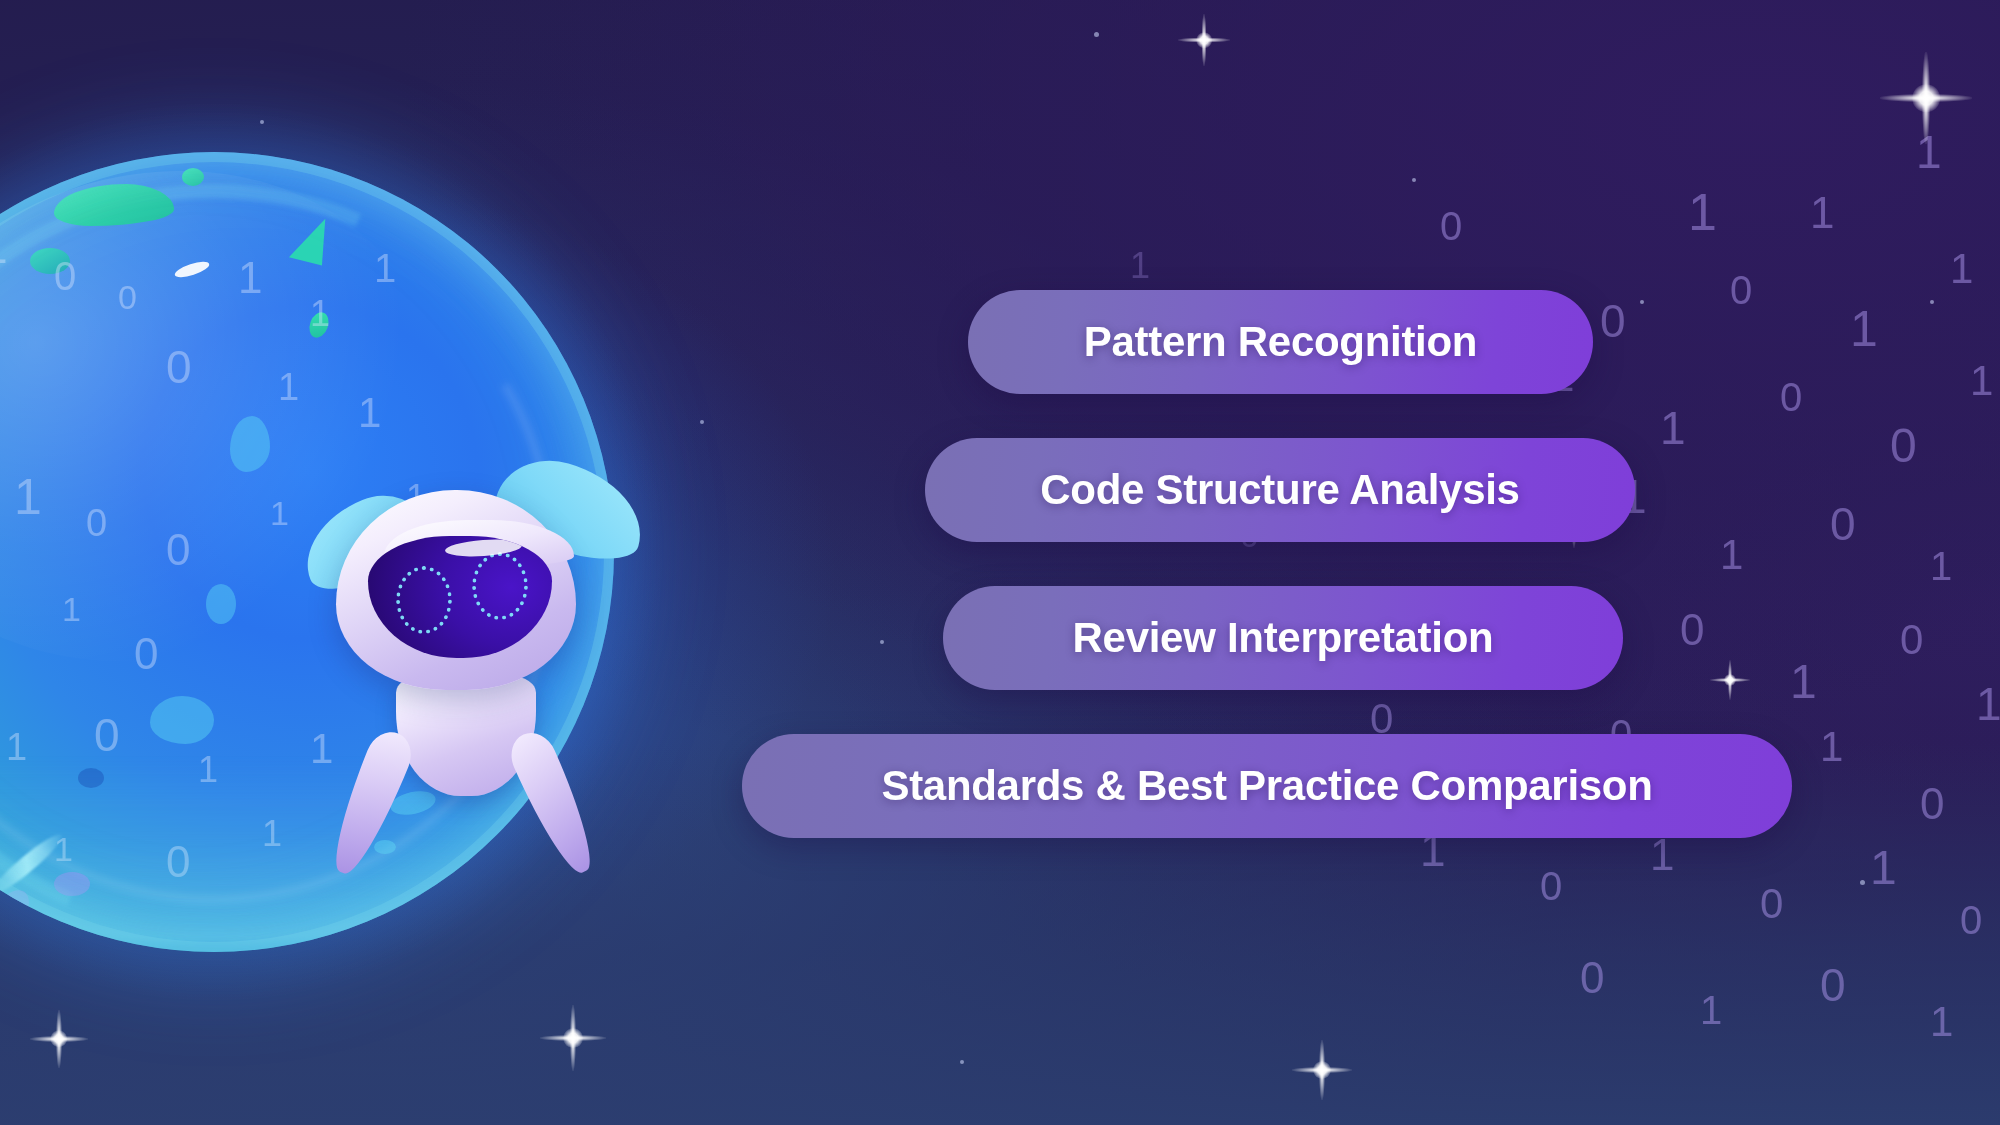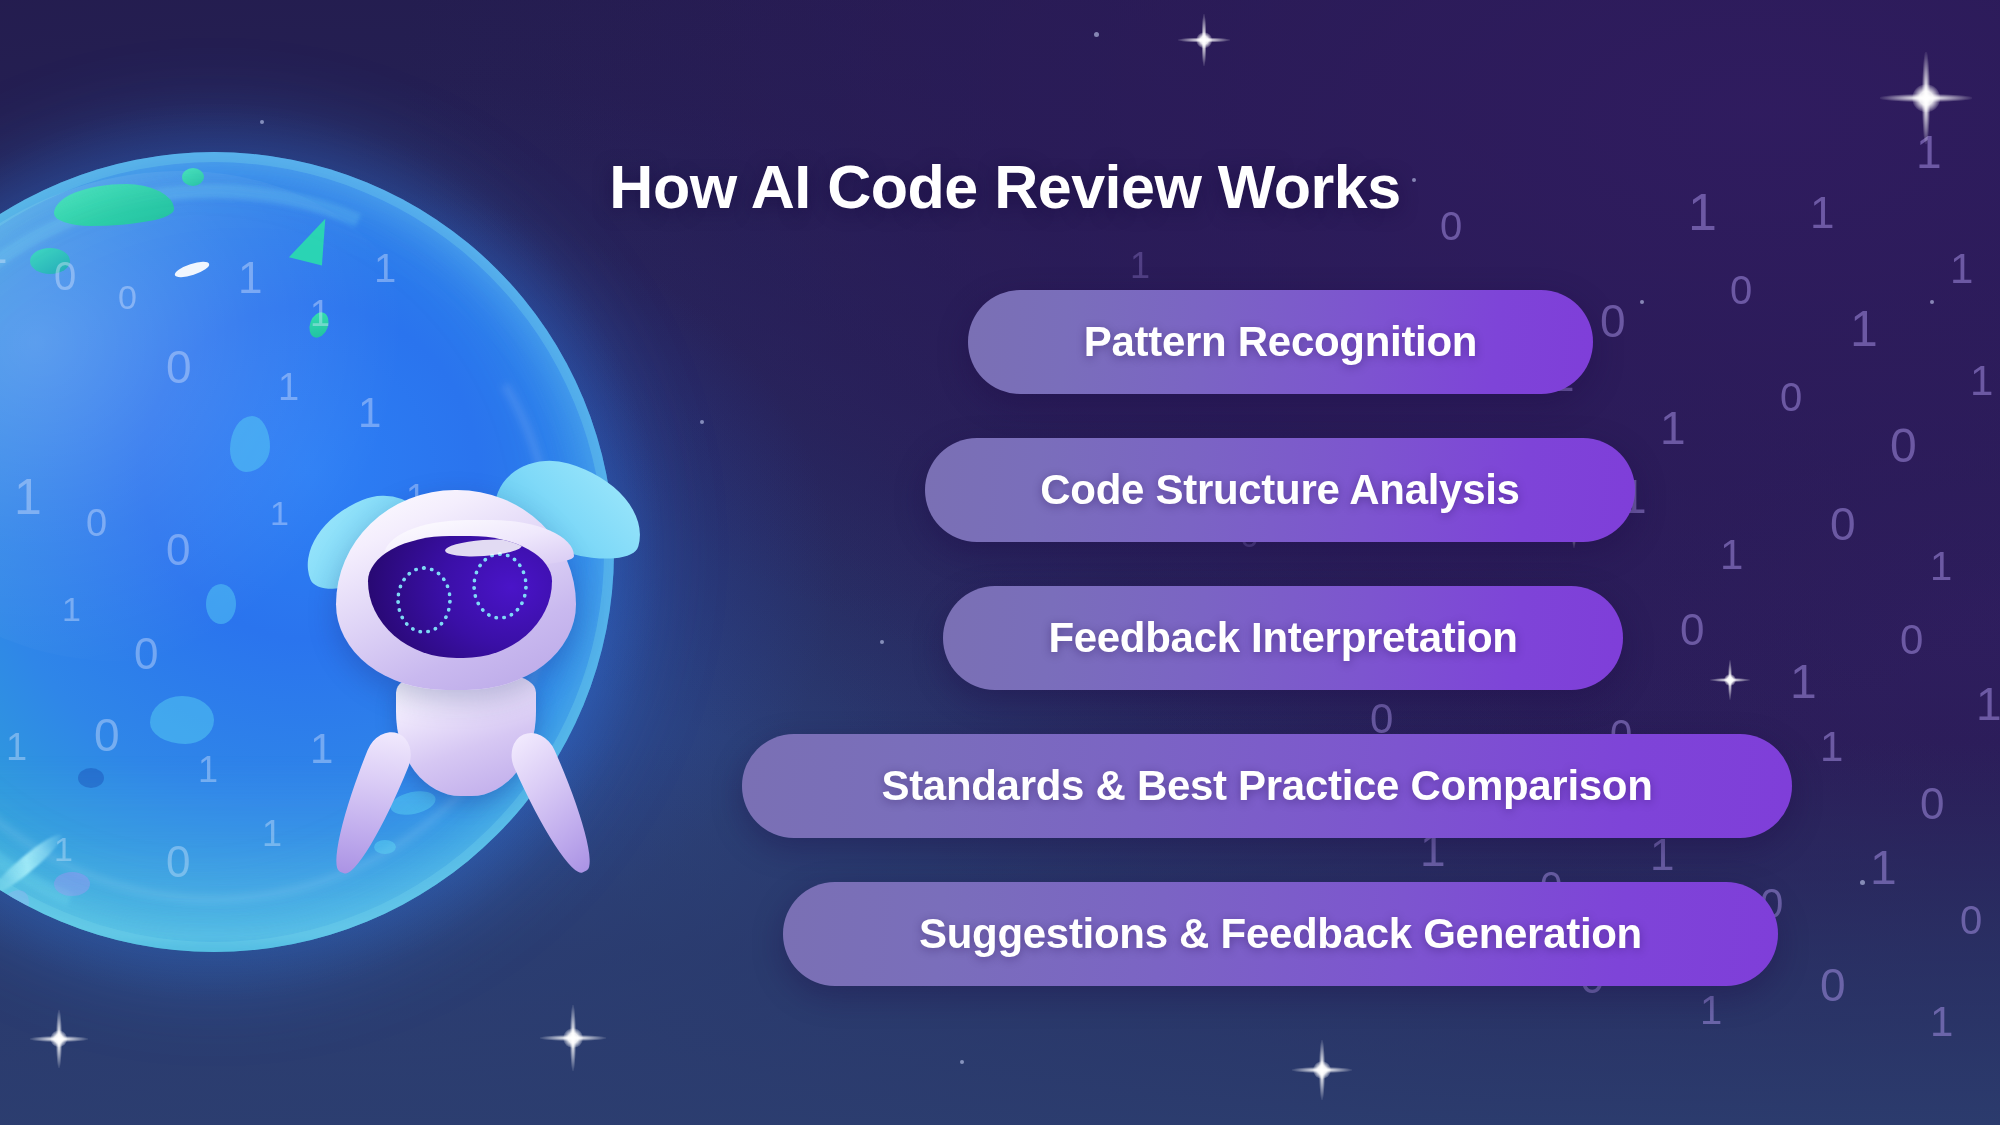--- a/index.html
+++ b/index.html
@@ -411,43 +411,37 @@
   <div class="dot" style="left:1640px; top:300px;  width:4px; height:4px;"></div>
   <div class="dot" style="left:1520px; top:780px;  width:4px; height:4px;"></div>
   <div class="dot" style="left:1860px; top:880px;  width:5px; height:5px;"></div>
   <div class="dot" style="left:960px;  top:1060px; width:4px; height:4px;"></div>
   <div class="dot" style="left:700px;  top:420px;  width:4px; height:4px;"></div>
   <div class="dot" style="left:880px;  top:640px;  width:4px; height:4px;"></div>
   <div class="dot" style="left:1930px; top:300px;  width:4px; height:4px;"></div>
   <div class="dot" style="left:260px;  top:120px;  width:4px; height:4px;"></div>
 
 
-  <h1 class="title">How AI Code Review Works</h1>
 
   <div class="pill-stack">
     <div class="pill-row">
       <div class="pill" id="pill-1" style="left: 968px; width: 625px;">
         <span class="pill-label">Pattern Recognition</span>
       </div>
     </div>
     <div class="pill-row">
       <div class="pill" id="pill-0" style="left: 925px; width: 710px;">
         <span class="pill-label">Code Structure Analysis</span>
       </div>
     </div>
     <div class="pill-row">
       <div class="pill" id="pill-2" style="left: 943px; width: 680px;">
-        <span class="pill-label">Feedback Interpretation</span>
+        <span class="pill-label">Review Interpretation</span>
       </div>
     </div>
     <div class="pill-row">
       <div class="pill" id="pill-3" style="left: 742px; width: 1050px;">
         <span class="pill-label">Standards &amp; Best Practice Comparison</span>
       </div>
     </div>
-    <div class="pill-row">
-      <div class="pill" id="pill-4" style="left: 783px; width: 995px;">
-        <span class="pill-label">Suggestions &amp; Feedback Generation</span>
-      </div>
-    </div>
   </div>
 
 </div>
 
 </body></html>

